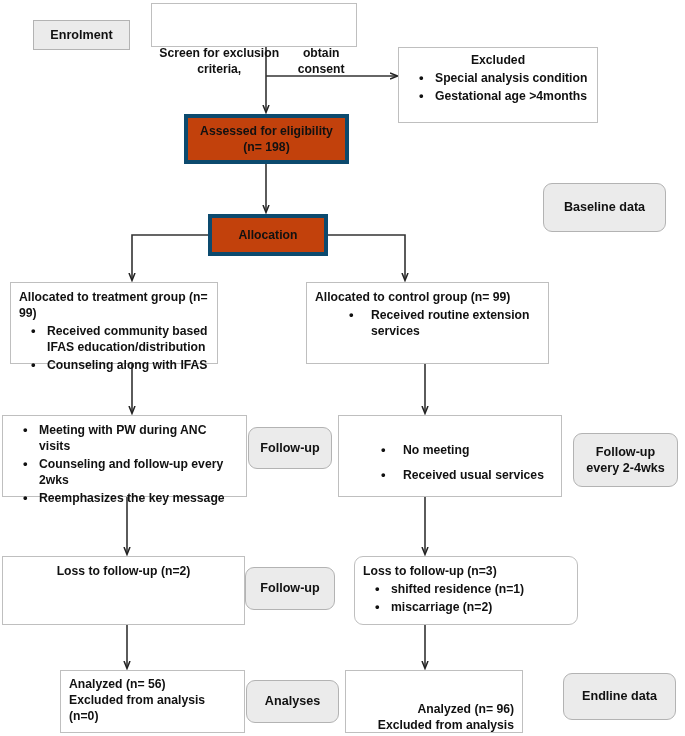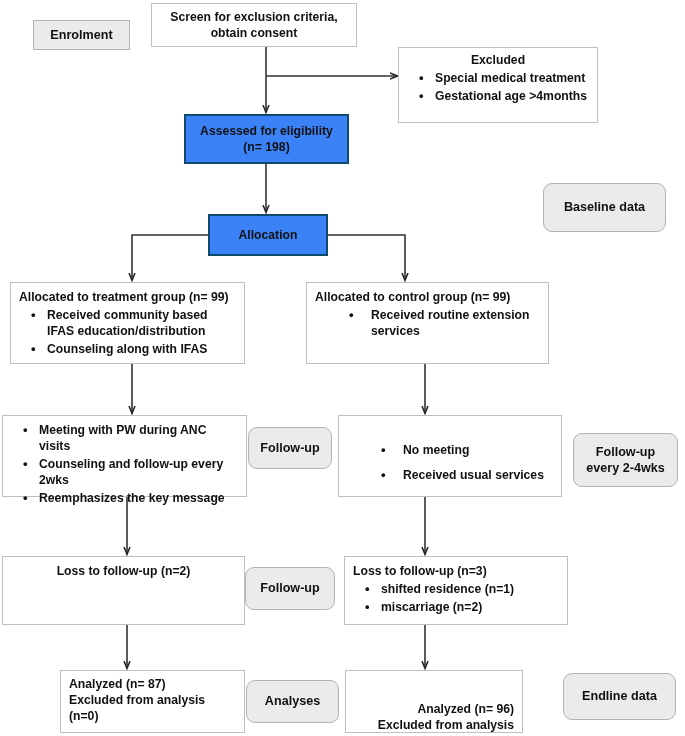--- a/index.html
+++ b/index.html
@@ -20,22 +20,22 @@
     position: absolute;
     box-sizing: border-box;
     border: 1px solid #bfbfbf;
     background: #ffffff;
     font-size: 12.2px;
     line-height: 1.32;
     font-weight: 600;
     color: #111111;
   }
   .box.shaded {
-    background: #3b82f6;
-    border: 2px solid #0c4a6e;
+    background: #c2410c;
+    border: 4px solid #0c4a6e;
   }
   .label-box {
     position: absolute;
     box-sizing: border-box;
     background: #ebebeb;
     border: 1px solid #b3b3b3;
     border-radius: 9px;
     font-size: 12.6px;
     font-weight: 600;
     color: #111111;
@@ -146,50 +146,50 @@
 
   <div class="label-box" style="left:246px; top:680px; width:93px; height:43px;">
     <span>Analyses</span>
   </div>
 
   <div class="label-box" style="left:563px; top:673px; width:113px; height:47px;justify-content:center;">
     <span>Endline data</span>
   </div>
 
   <div class="box" style="left:151px; top:3px; width:206px; height:44px;">
-    <div class="ctr" style="flex-direction:column;">
+    <div class="ctr" style="margin-top:36px;">
       <span class="txtline">Screen for exclusion criteria,</span>
       <span class="txtline">obtain consent</span>
     </div>
   </div>
 
   <div class="box" style="left:398px; top:47px; width:200px; height:76px;">
     <div class="pad" style="padding-top:4px;">
       <div class="title-line" style="text-align:center;">Excluded</div>
       <ul class="bullets">
-        <li>Special medical treatment</li>
+        <li>Special analysis condition</li>
         <li>Gestational age &gt;4months</li>
       </ul>
     </div>
   </div>
 
   <div class="box shaded" style="left:184px; top:114px; width:165px; height:50px;">
     <div class="ctr" style="flex-direction:column;">
       <span class="txtline">Assessed for eligibility</span>
       <span class="txtline">(n= 198)</span>
     </div>
   </div>
 
   <div class="box shaded" style="left:208px; top:214px; width:120px; height:42px;">
     <div class="ctr">
       <span>Allocation</span>
     </div>
   </div>
 
-  <div class="box" style="left:10px; top:282px; width:235px; height:82px;">
+  <div class="box" style="left:10px; top:282px; width:208px; height:82px;">
     <div class="pad">
       <div class="title-line">Allocated to treatment group (n= 99)</div>
       <ul class="bullets">
         <li>Received community based IFAS education/distribution</li>
         <li>Counseling along with IFAS</li>
       </ul>
     </div>
   </div>
 
   <div class="box" style="left:306px; top:282px; width:243px; height:82px;">
@@ -219,33 +219,33 @@
       </ul>
     </div>
   </div>
 
   <div class="box" style="left:2px; top:556px; width:243px; height:69px;">
     <div class="pad" style="text-align:center;">
       <div class="title-line">Loss to follow-up (n=2)</div>
     </div>
   </div>
 
-  <div class="box" style="left:344px; top:556px; width:224px; height:69px;">
+  <div class="box" style="left:354px; top:556px; width:224px; height:69px;border-radius:9px;">
     <div class="pad">
       <div class="title-line">Loss to follow-up (n=3)</div>
       <ul class="bullets">
         <li>shifted residence (n=1)</li>
         <li>miscarriage (n=2)</li>
       </ul>
     </div>
   </div>
 
   <div class="box" style="left:60px; top:670px; width:185px; height:63px;">
     <div class="pad" style="padding-top:5px;">
-      <span class="txtline">Analyzed (n= 87)</span>
+      <span class="txtline">Analyzed (n= 56)</span>
       <span class="txtline">Excluded from analysis</span>
       <span class="txtline">(n=0)</span>
     </div>
   </div>
 
   <div class="box" style="left:345px; top:670px; width:178px; height:63px;">
     <div class="pad" style="padding-top:5px; text-align:right;margin-top:25px;">
       <span class="txtline">Analyzed (n= 96)</span>
       <span class="txtline">Excluded from analysis</span>
       <span class="txtline">(n=0)</span>

